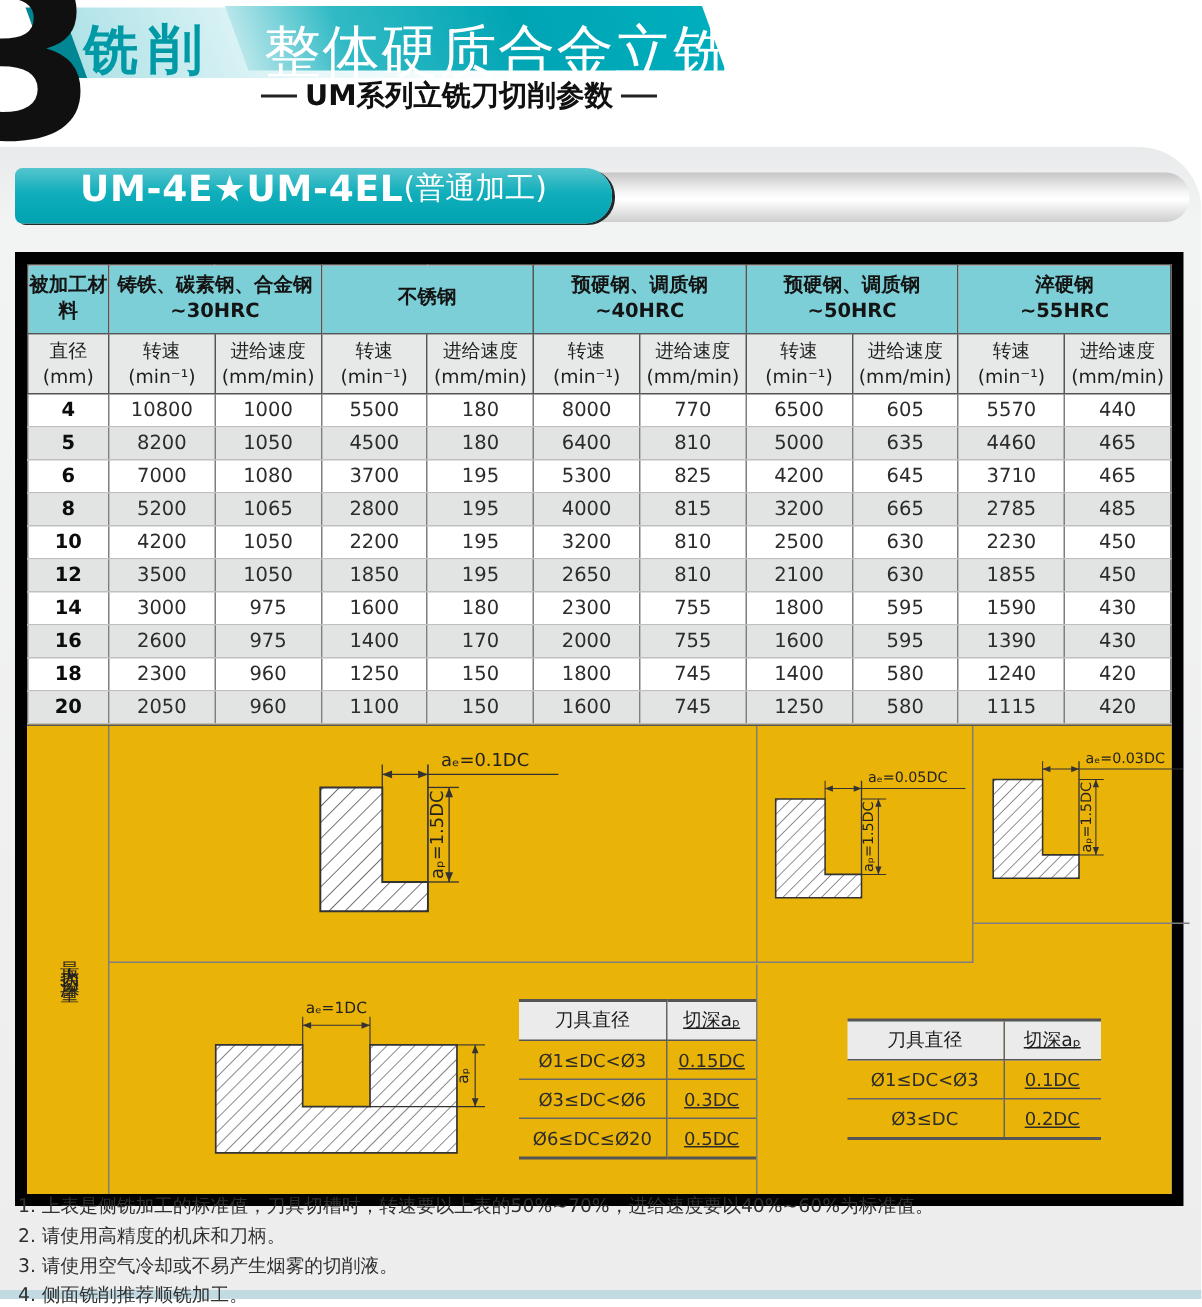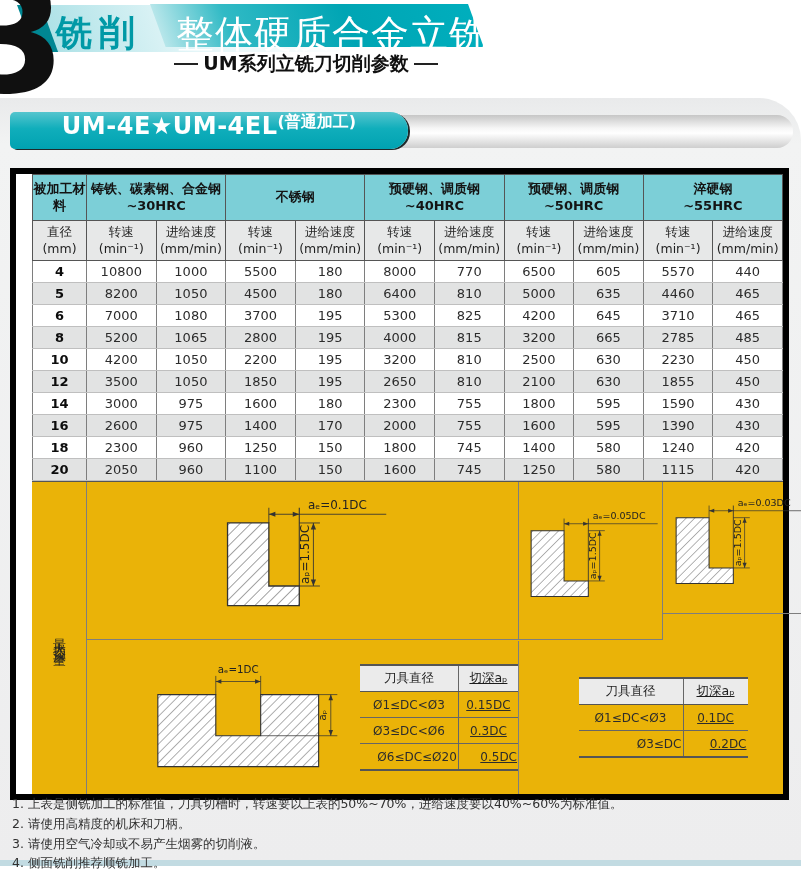--- a/index.html
+++ b/index.html
@@ -57,25 +57,25 @@
   }
   .section-banner{
     position:absolute;left:10px;top:112px;width:398px;height:37px;
     border-radius:5px 18px 18px 5px;
     background:linear-gradient(180deg,#55c5ce 0%,#10aebb 45%,#00a2b1 100%);
     box-shadow:2px 1px 0 0 #1f2a2b;
     display:flex;justify-content:center;z-index:2;color:#fff;
     white-space:nowrap;
   }
   .section-banner .big{font-size:24px;font-weight:700;letter-spacing:0.5px;}
-  .section-banner .small{font-size:16px;font-weight:700;}
+  .section-banner .small{font-size:20px;font-weight:400;}
   
   .main-box{
-    position:absolute;left:10px;top:168px;width:779px;border:6px solid #000000;
-    background:#ffffff;z-index:2;box-sizing:border-box;padding-left:16px;
+    position:absolute;left:10px;top:168px;width:779px;border:8px solid #000000;
+    background:#ffffff;z-index:2;box-sizing:border-box;
   }
   table.main-table{border-collapse:collapse;width:100%;table-layout:fixed;}
   table.main-table th,table.main-table td{
     border:1px solid #7e7e7e;text-align:center;vertical-align:middle;
     padding:0;overflow:hidden;
   }
   table.main-table thead th{border-color:#555;}
   tr.hdr1{height:46px;}
   tr.hdr2{height:40px;}
   .th-teal{background:#7ccfd7;font-size:13px;font-weight:700;color:#141414;line-height:1.3;}
@@ -105,21 +105,21 @@
   .d-bot1{left:54px;top:159px;width:433px;height:153px;border-right:1px solid #7e7e7e;justify-content:flex-start;}
   .d-bot2{left:487px;top:159px;width:288px;height:153px;}
   svg text{font-family:"DejaVu Sans","Liberation Sans",sans-serif;}
   
   table.mini{border-collapse:collapse;font-size:12px;color:#2c2c2c;}
   table.mini th{
     background:#ebebeb;font-weight:400;border-top:2px solid #555;border-bottom:1px solid #555;
     height:23px;font-size:12.5px;color:#1c1c1c;
   }
   table.mini td{height:23px;text-align:center;border-bottom:1px solid #666;}
-  table.mini tr:last-child td{border-bottom:2px solid #555;text-align:right;}
+  table.mini tr:last-child td{border-bottom:2px solid #555;}
   table.mini th:first-child,table.mini td:first-child{border-right:1px solid #666;width:102px;}
   table.mini th:last-child,table.mini td:last-child{width:62px;text-decoration:underline;}
   
   .notes{position:absolute;left:12px;top:794px;width:775px;z-index:2;}
   .notes div{font-size:12.5px;color:#303030;line-height:19.8px;}
 </style>
 </head>
 <body>
 
 <div class="card"></div>

